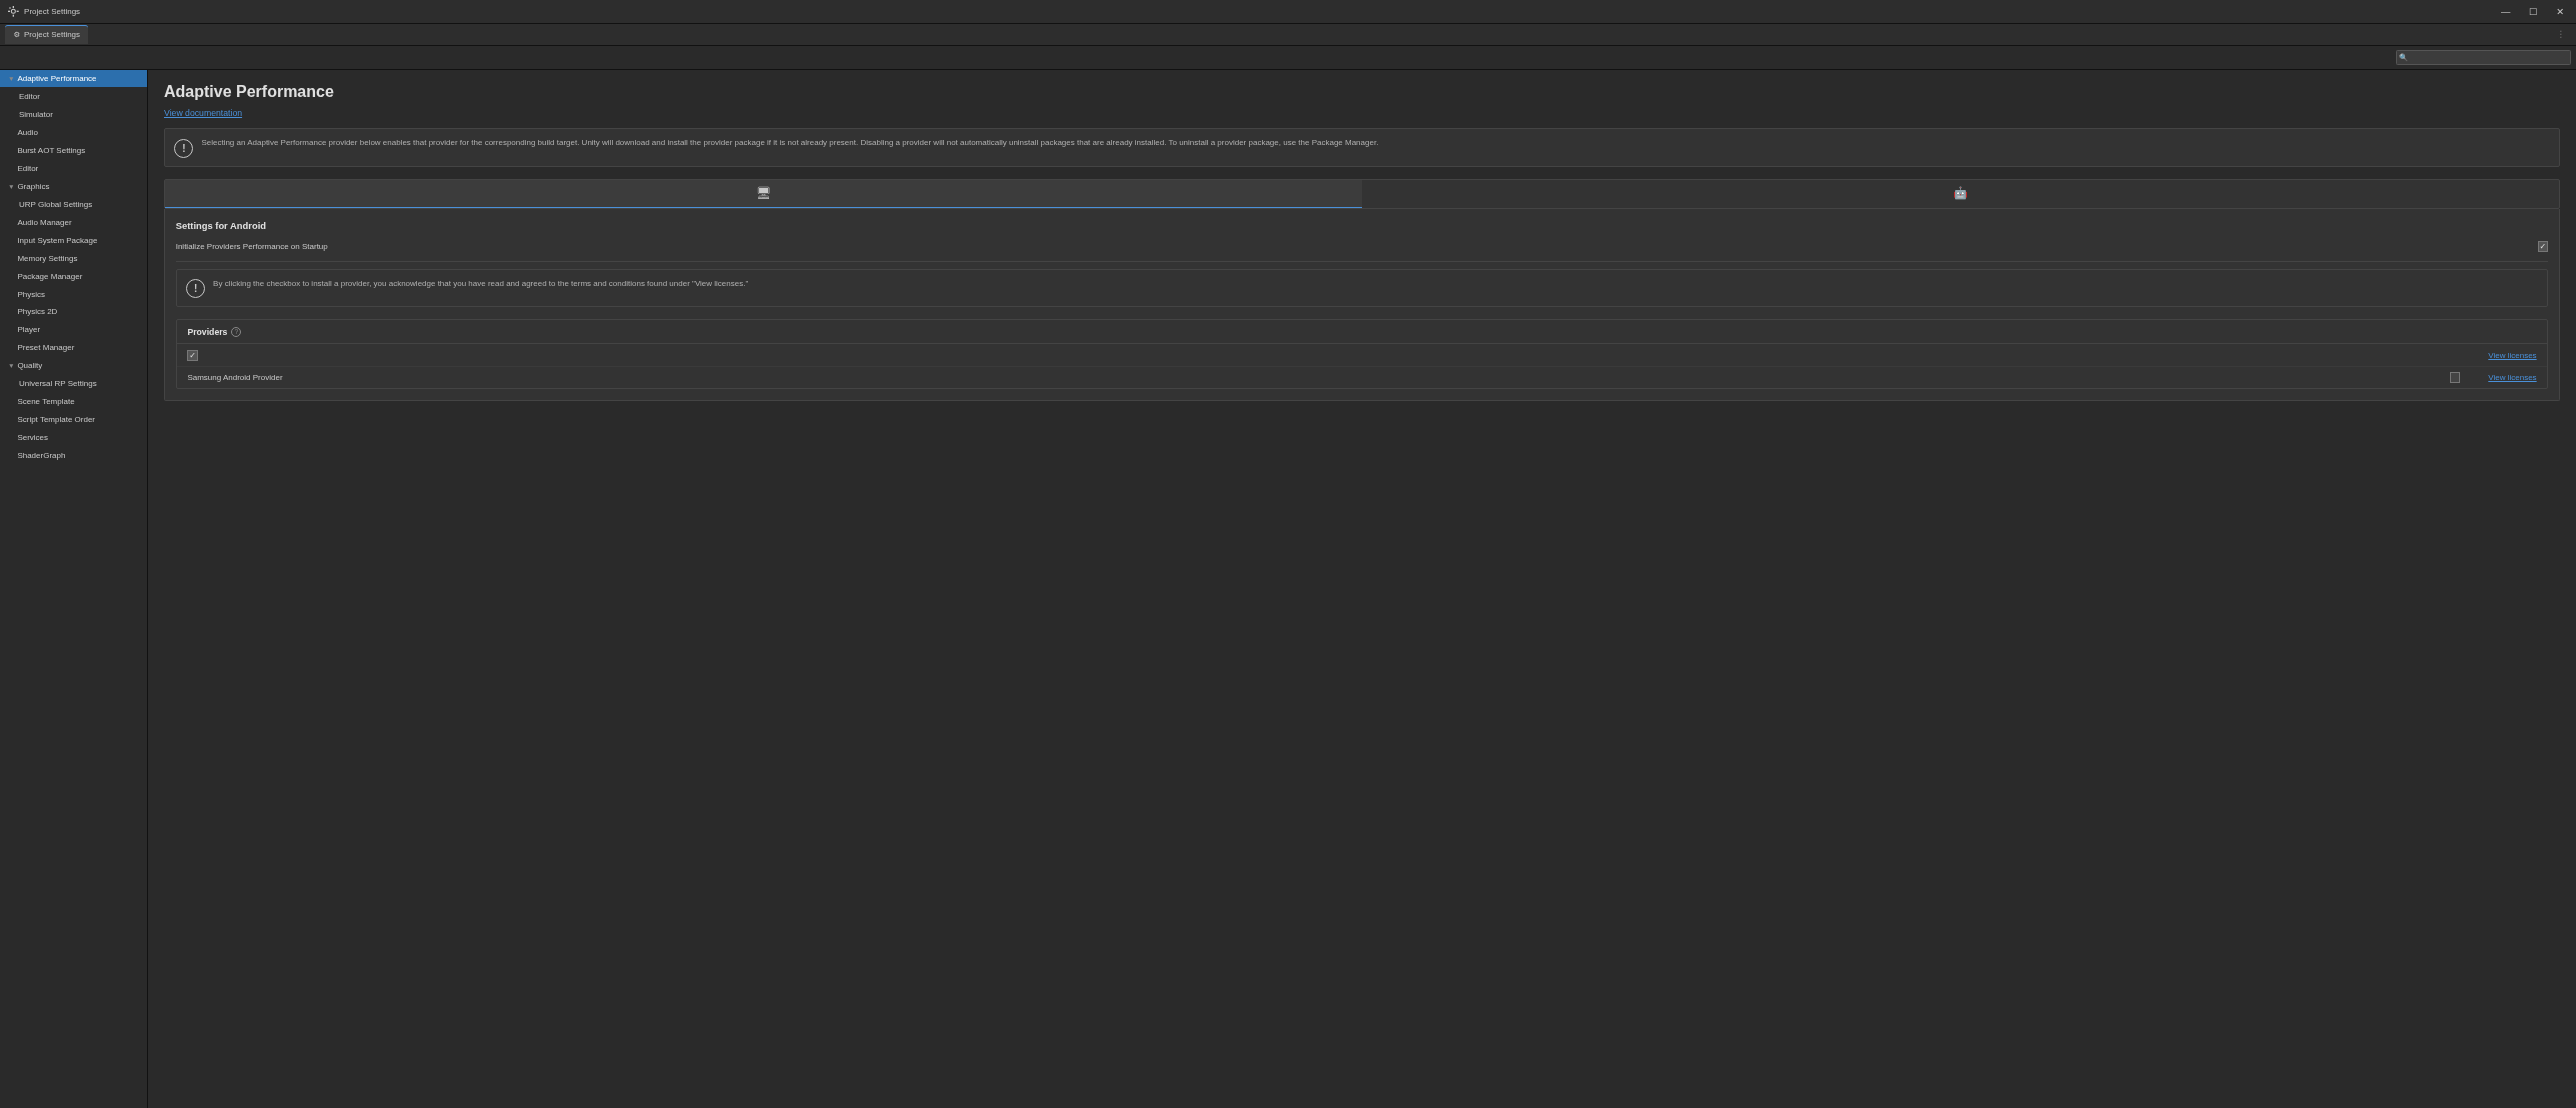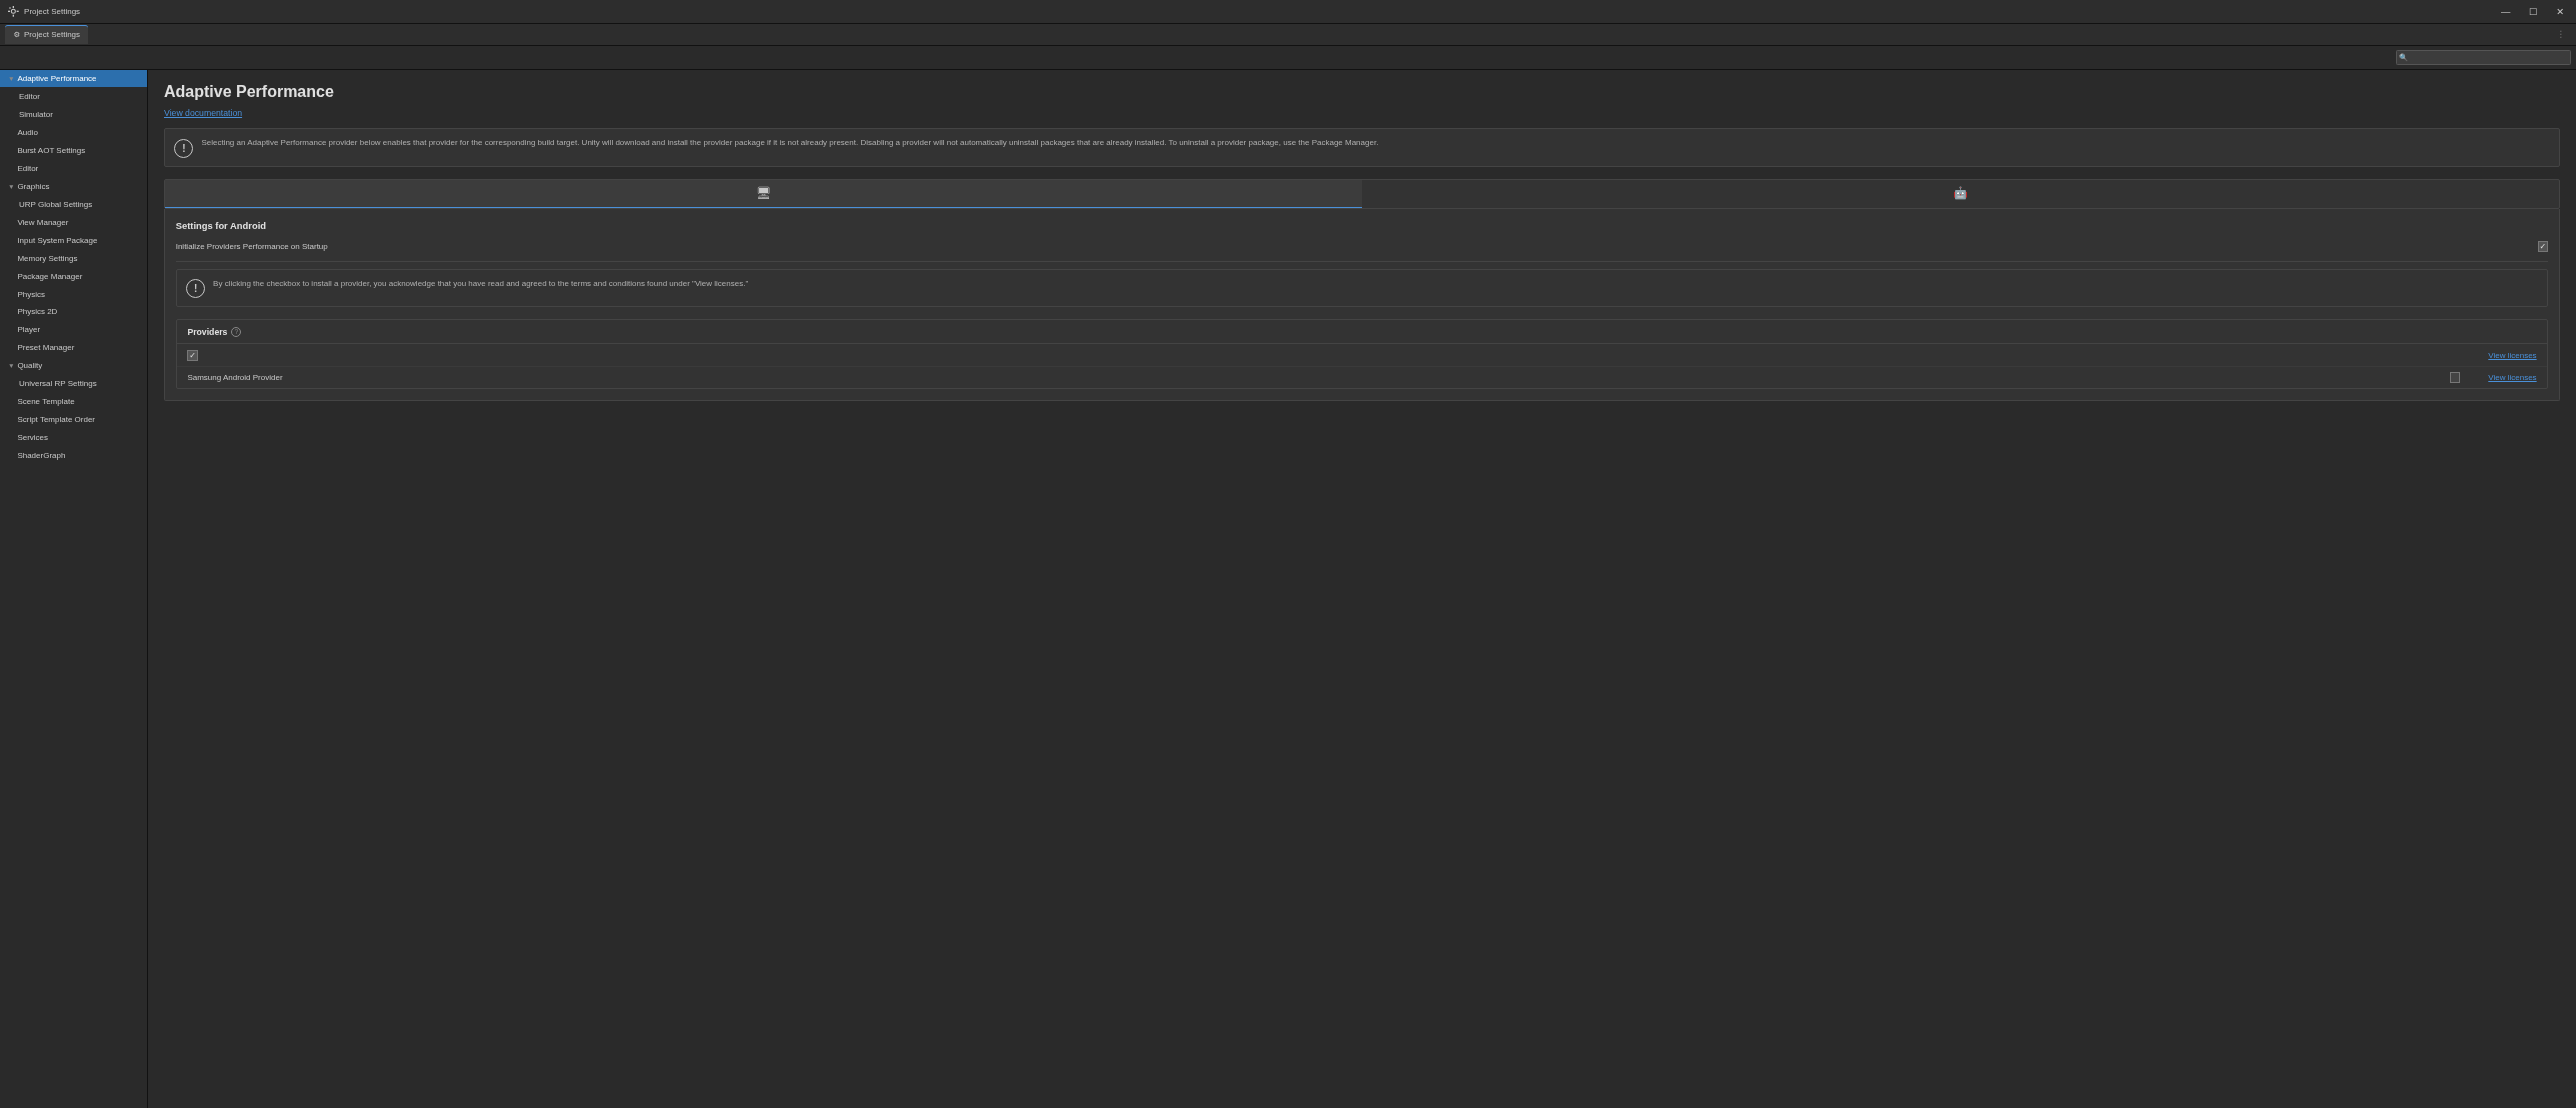--- a/index.html
+++ b/index.html
@@ -394,21 +394,21 @@
       </div>
       <div class="sidebar-item">
         <span class="arrow">▼</span>
         <span>Graphics</span>
       </div>
       <div class="sidebar-item child">
         <span>URP Global Settings</span>
       </div>
       <div class="sidebar-item">
         <span style="width: 6.7px; flex-shrink: 0;"></span>
-        <span>View Manager</span>
+        <span>Audio Manager</span>
       </div>
       <div class="sidebar-item">
         <span style="width: 6.7px; flex-shrink: 0;"></span>
         <span>Input System Package</span>
       </div>
       <div class="sidebar-item">
         <span style="width: 6.7px; flex-shrink: 0;"></span>
         <span>Memory Settings</span>
       </div>
       <div class="sidebar-item">

